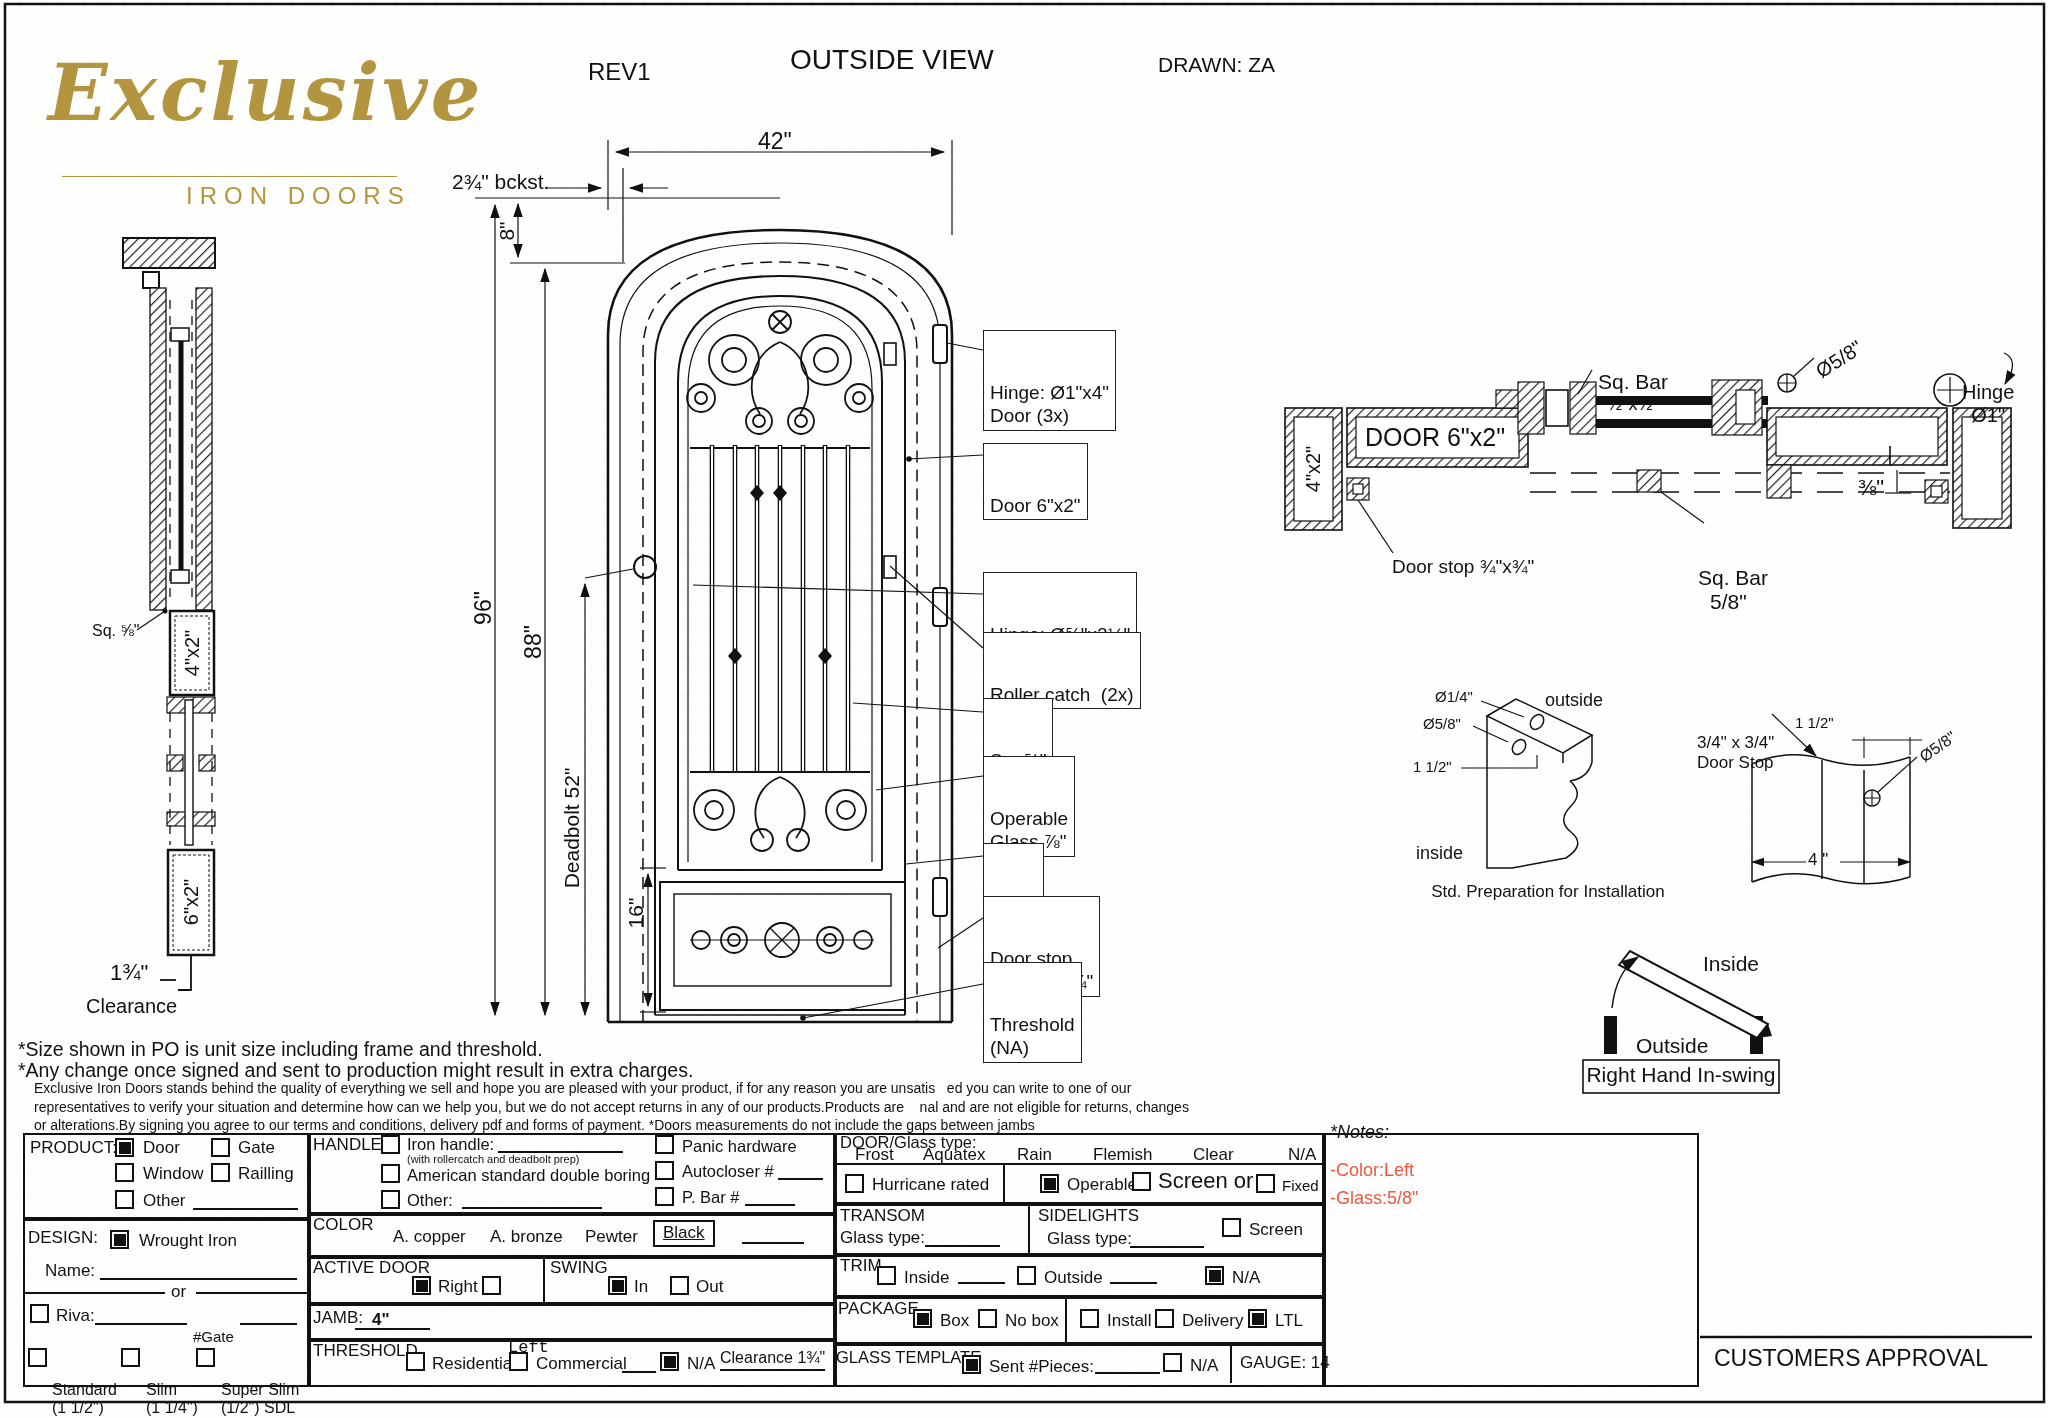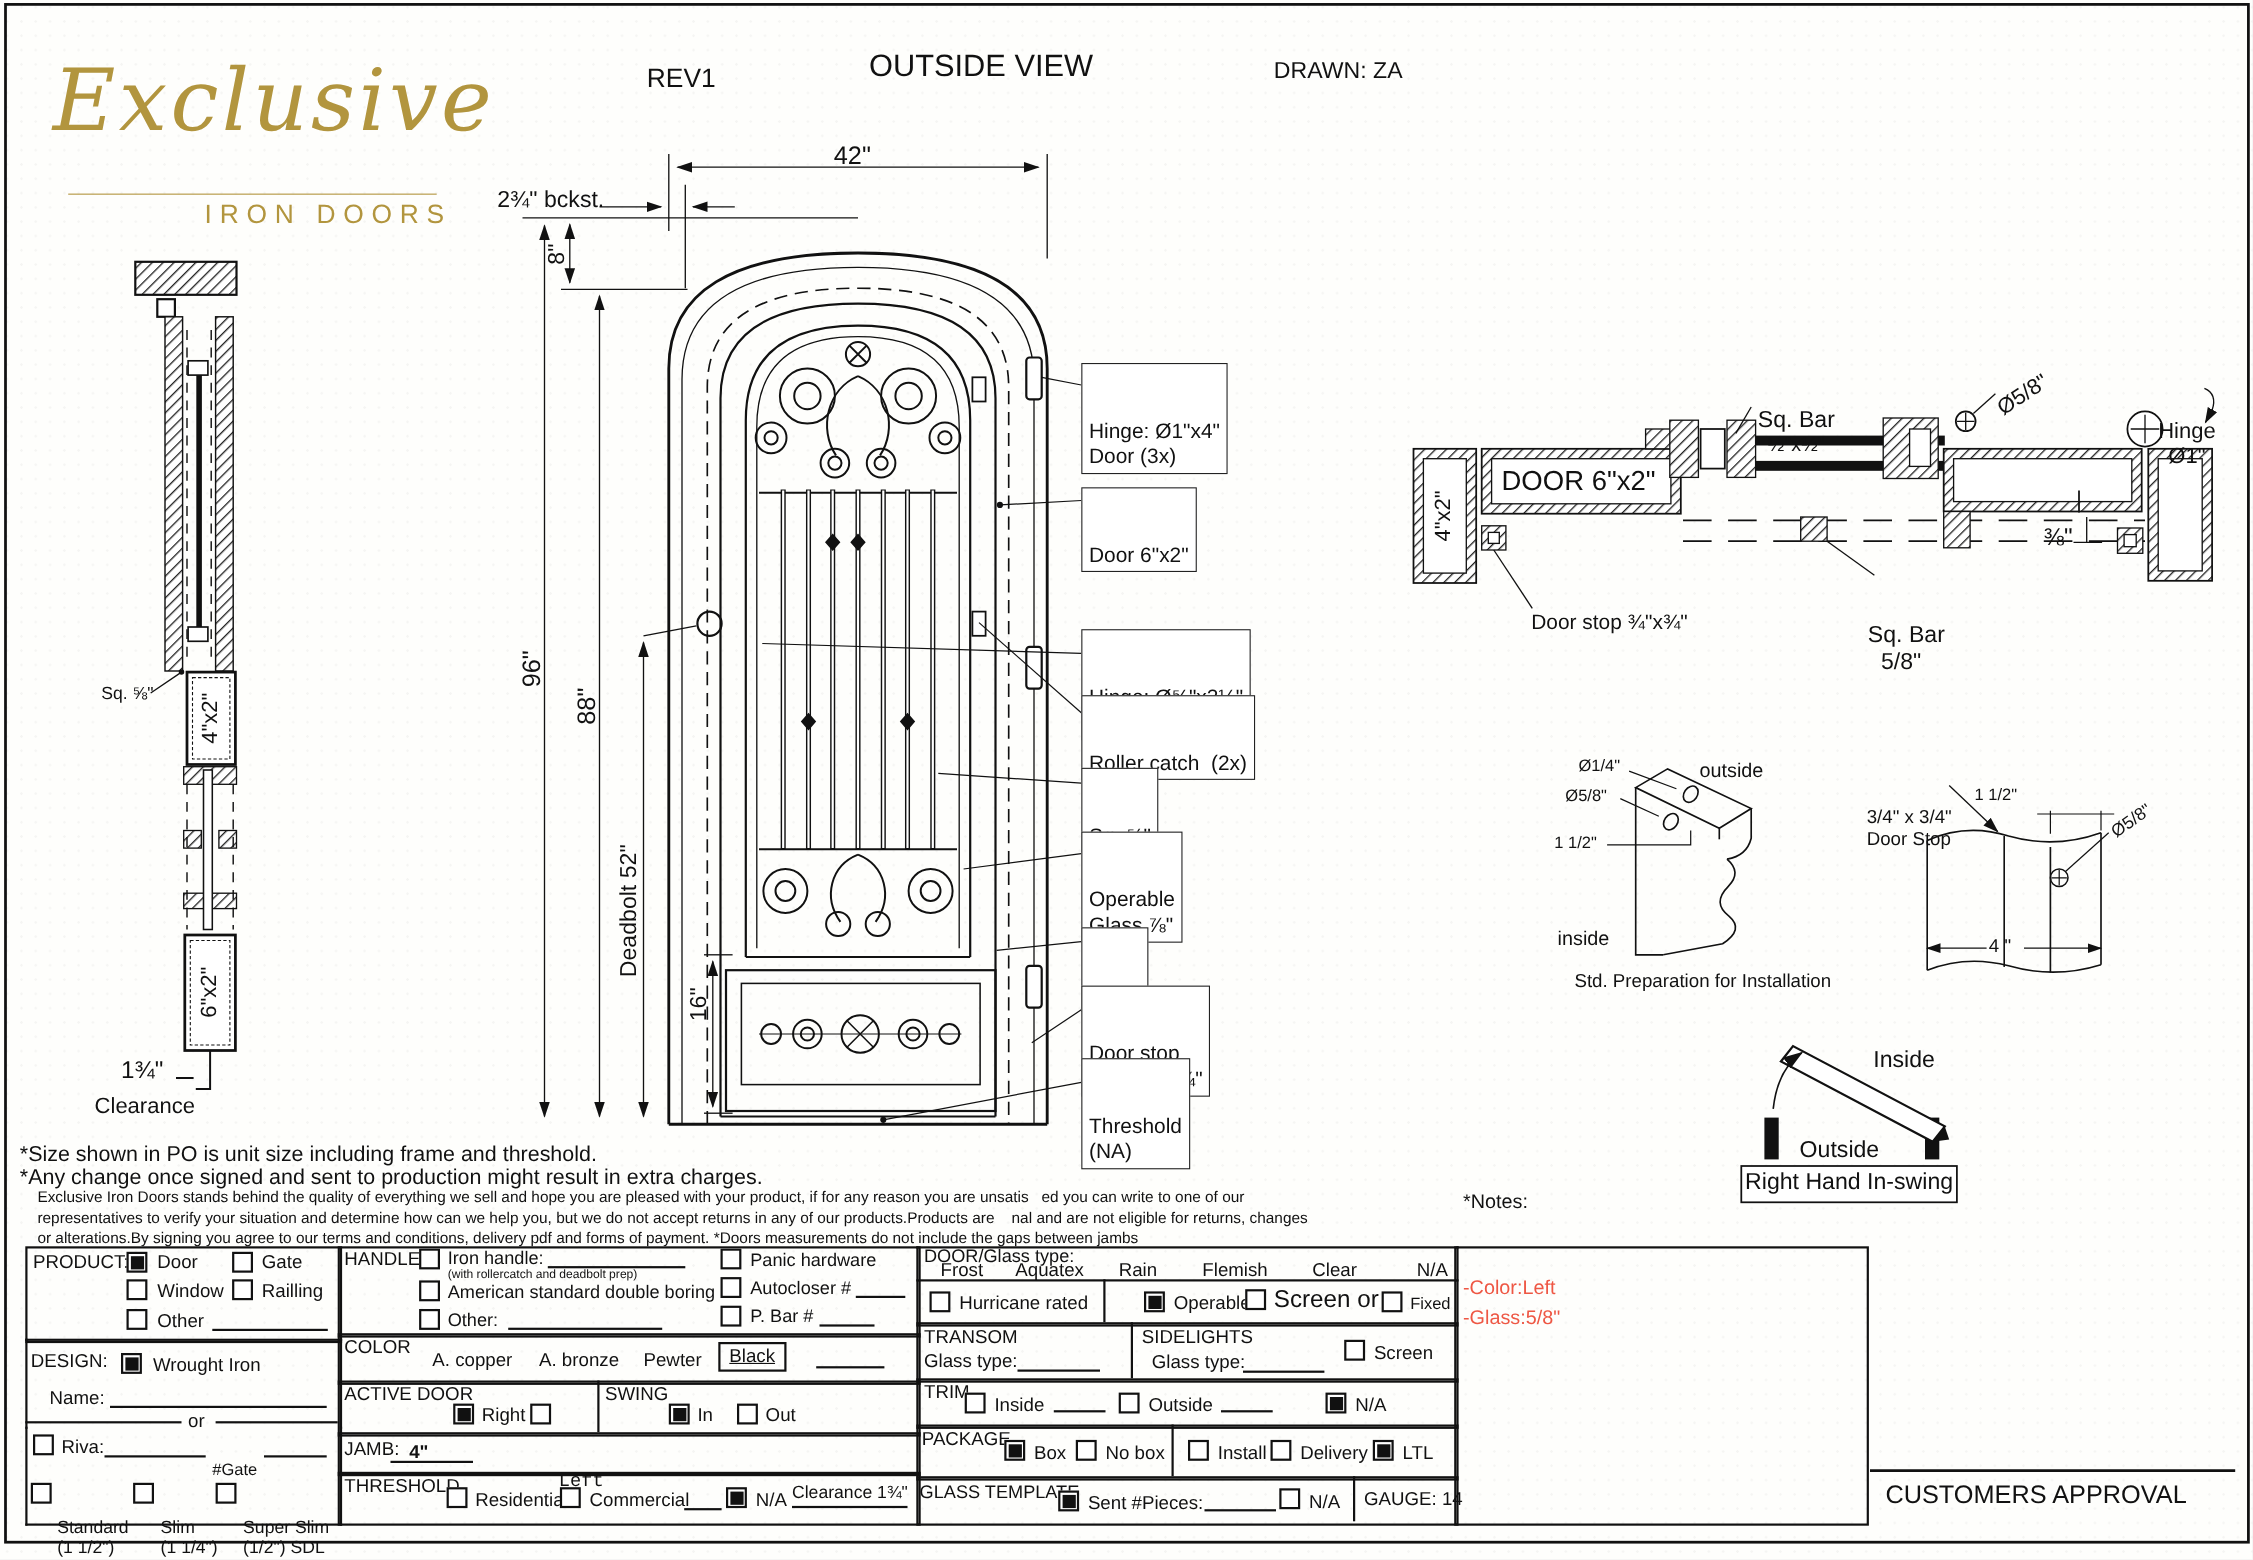--- a/index.html
+++ b/index.html
@@ -11,21 +11,21 @@
   .t{position:absolute;white-space:pre;line-height:1.15;}
   .rotl{position:absolute;transform:translate(-50%,-50%) rotate(-90deg);white-space:nowrap;}
   .callout{position:absolute;border:1.6px solid #222;background:#fff;padding:2px 6px;
     font-size:19px;line-height:1.25;white-space:pre;}
   .cb{position:absolute;width:15px;height:15px;border:2.5px solid #111;background:#fff;}
   .cb[data-checked="true"]::after{content:"";position:absolute;inset:1.5px;background:#111;}
   .bl{position:absolute;border-bottom:2px solid #111;}
   .cell{position:absolute;border:2px solid #111;}
   .fl{font-size:17px;}
   .sm{font-size:11px;}
-  .logo-script{font-family:"DejaVu Serif", serif;font-style:italic;font-weight:normal;}
+  .logo-script{font-family:"DejaVu Serif", serif;font-style:italic;font-weight:bold;}
 </style>
 </head>
 <body>
 
 <div id="sheet">
 
   <svg width="2048" height="1418" viewBox="0 0 2048 1418">
     <defs>
       <pattern id="hatch" width="7" height="7" patternTransform="rotate(45)" patternUnits="userSpaceOnUse">
         <rect width="7" height="7" fill="#fff"></rect>
@@ -508,19 +508,19 @@
   <div class="t fl" style="left:1275px;top:1311px;">LTL</div>
 
   <div class="t" style="left:836px;top:1348px;font-size:16.5px;">GLASS TEMPLATE</div>
   <span class="cb" style="left:962px;top:1355px;" data-checked="true"></span>
   <div class="t fl" style="left:989px;top:1357px;">Sent #Pieces:</div>
   <span class="bl" style="left:1095px;top:1356px;width:65px;height:16px;"></span>
   <span class="cb" style="left:1163px;top:1353px;" data-checked="false"></span>
   <div class="t fl" style="left:1190px;top:1356px;">N/A</div>
   <div class="t" style="left:1240px;top:1353px;font-size:17px;">GAUGE: 14</div>
 
-  <div class="t" style="left:1330px;top:1082px;font-size:18px;">*Notes:</div>
+  <div class="t" style="left:1330px;top:1122px;font-size:18px;font-style:italic;">*Notes:</div>
   <div class="t" style="left:1330px;top:1160px;font-size:18px;color:#ee5744;">-Color:Left</div>
   <div class="t" style="left:1330px;top:1188px;font-size:18px;color:#ee5744;">-Glass:5/8"</div>
 
   <div class="t" style="left:1714px;top:1345px;font-size:23px;">CUSTOMERS APPROVAL</div>
 
 </div>
 
 </body></html>

